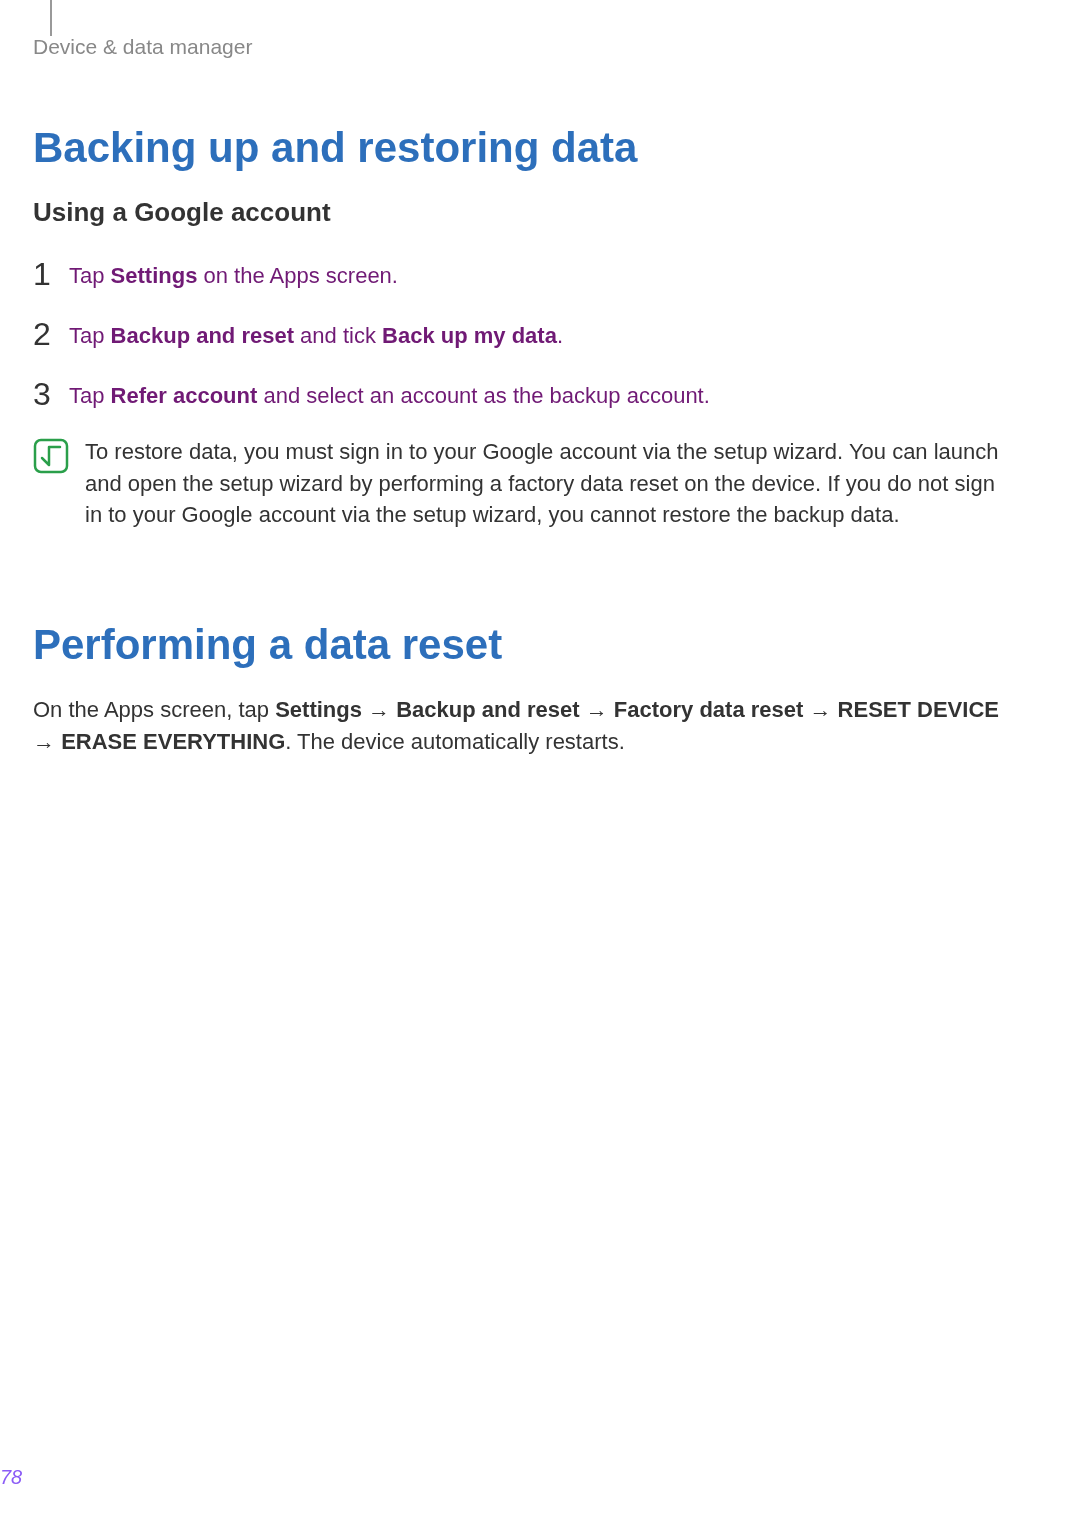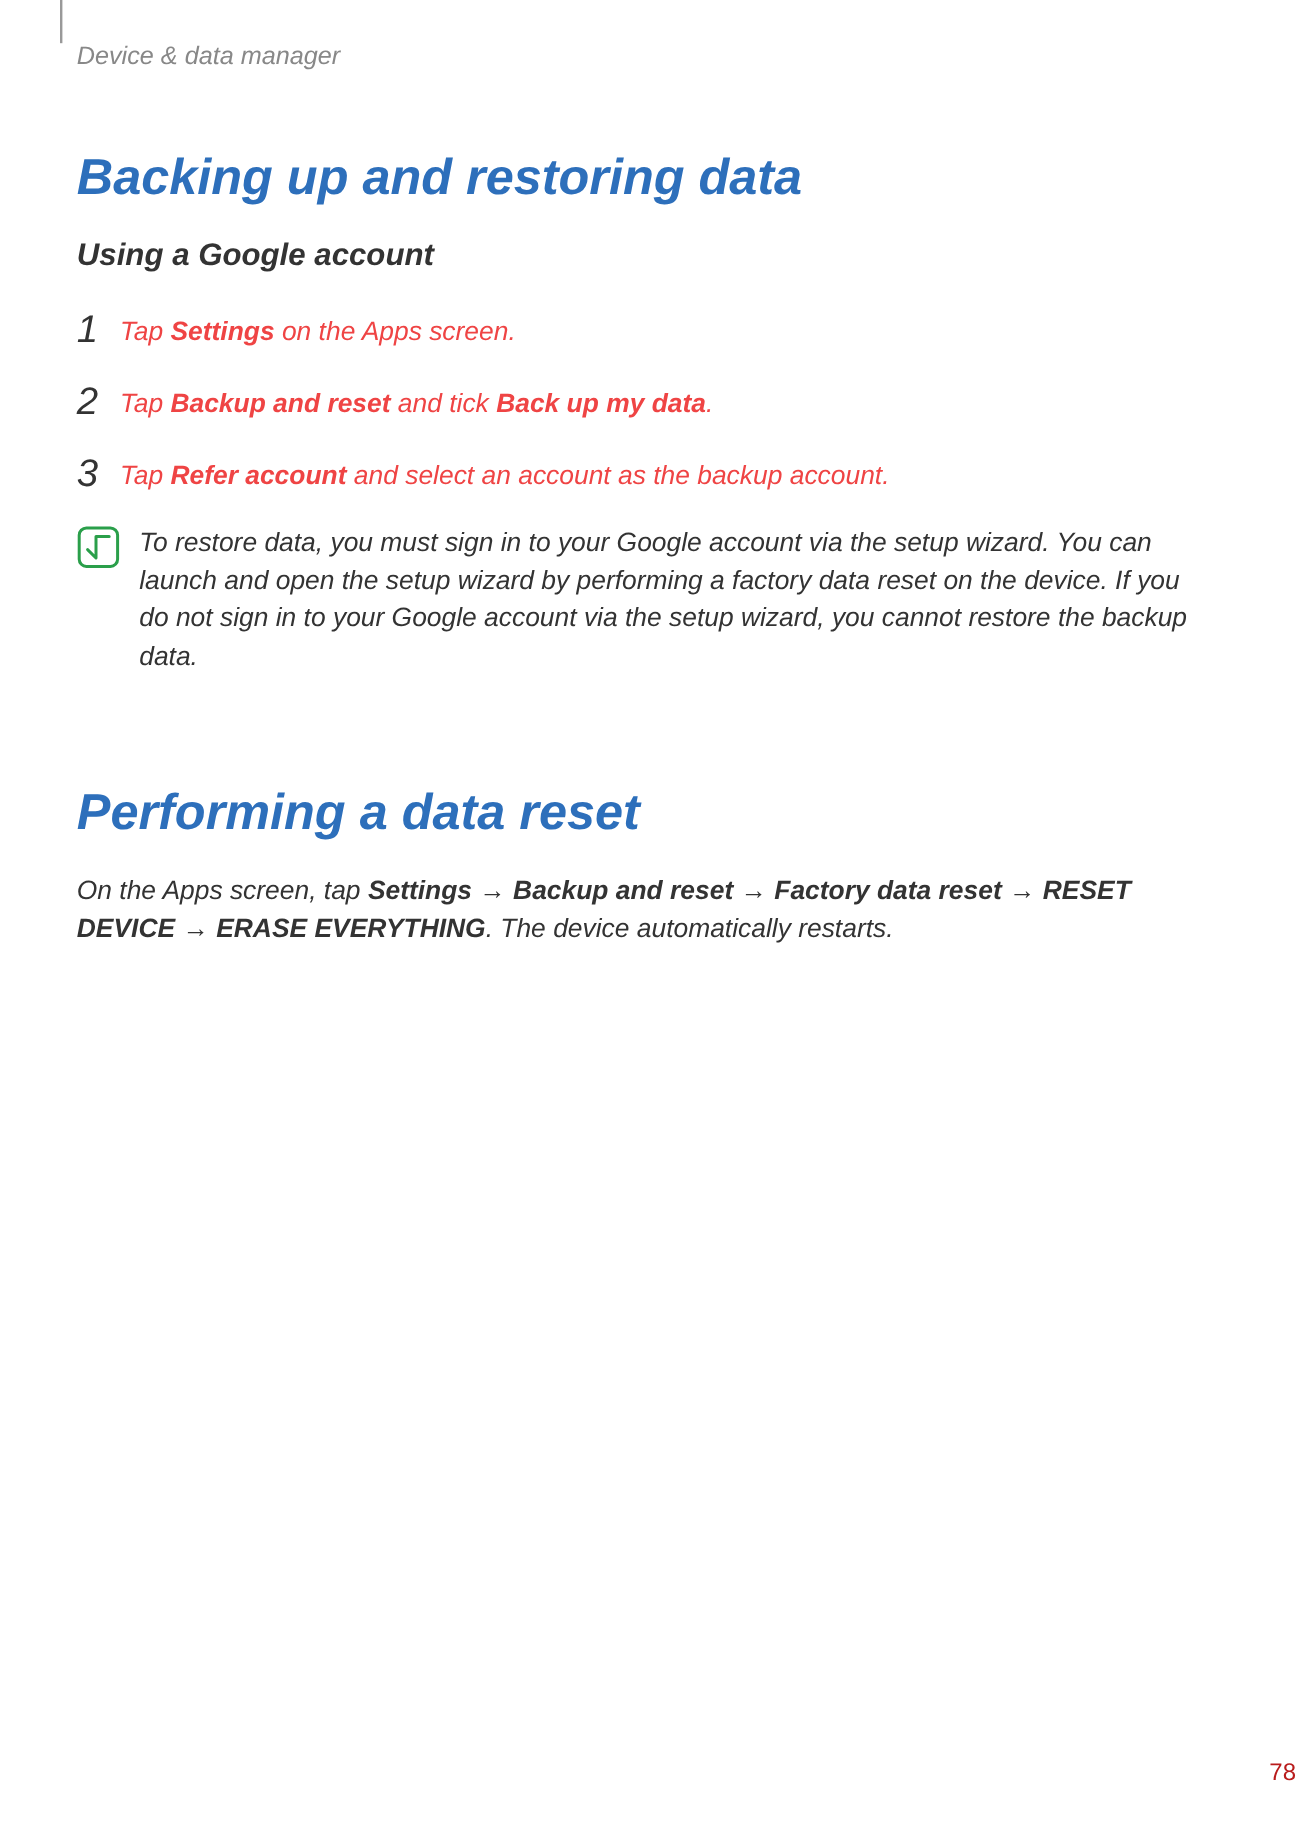--- a/index.html
+++ b/index.html
@@ -17,22 +17,21 @@
     }
     .vertical-line {
       position: absolute;
       left: 50px;
       top: 0;
       width: 2px;
       height: 36px;
       background: #999999;
     }
     .content-wrapper {
-      padding: 35px 75px 0 64px;
-      font-style: italic;
+      padding: 35px 75px 0 33px;
     }
     .breadcrumb {
       font-size: 21px;
       color: #888888;
       font-weight: 400;
       margin-bottom: 65px;
     }
     .heading-h1 {
       font-size: 42px;
       font-weight: 700;
@@ -66,21 +65,21 @@
       color: #333333;
       width: 36px;
       flex-shrink: 0;
       line-height: 1;
       position: relative;
       top: 2px;
     }
     .item-text {
       font-size: 22px;
       line-height: 1.45;
-      color: #ef4444;
+      color: #701a75;
     }
     .note-box {
       display: flex;
       align-items: flex-start;
       margin-bottom: 90px;
     }
     .note-icon-wrapper {
       width: 46px;
       flex-shrink: 0;
       margin-top: 2px;
@@ -100,23 +99,24 @@
       color: #2d6fbb;
     }
     .arrow {
       font-weight: 400;
     }
     .page-number {
       position: absolute;
       bottom: 38px;
       left: 0;
       right: 0;
-      text-align: right;
+      text-align: left;
       font-size: 20px;
-      color: #b91c1c;
+      color: #8b5cf6;
+      font-style: italic;
     }
     b, strong {
       font-weight: 700;
     }
     .section2-body {
       margin-bottom: 20px;
     }
   </style>
 </head>
 <body>

